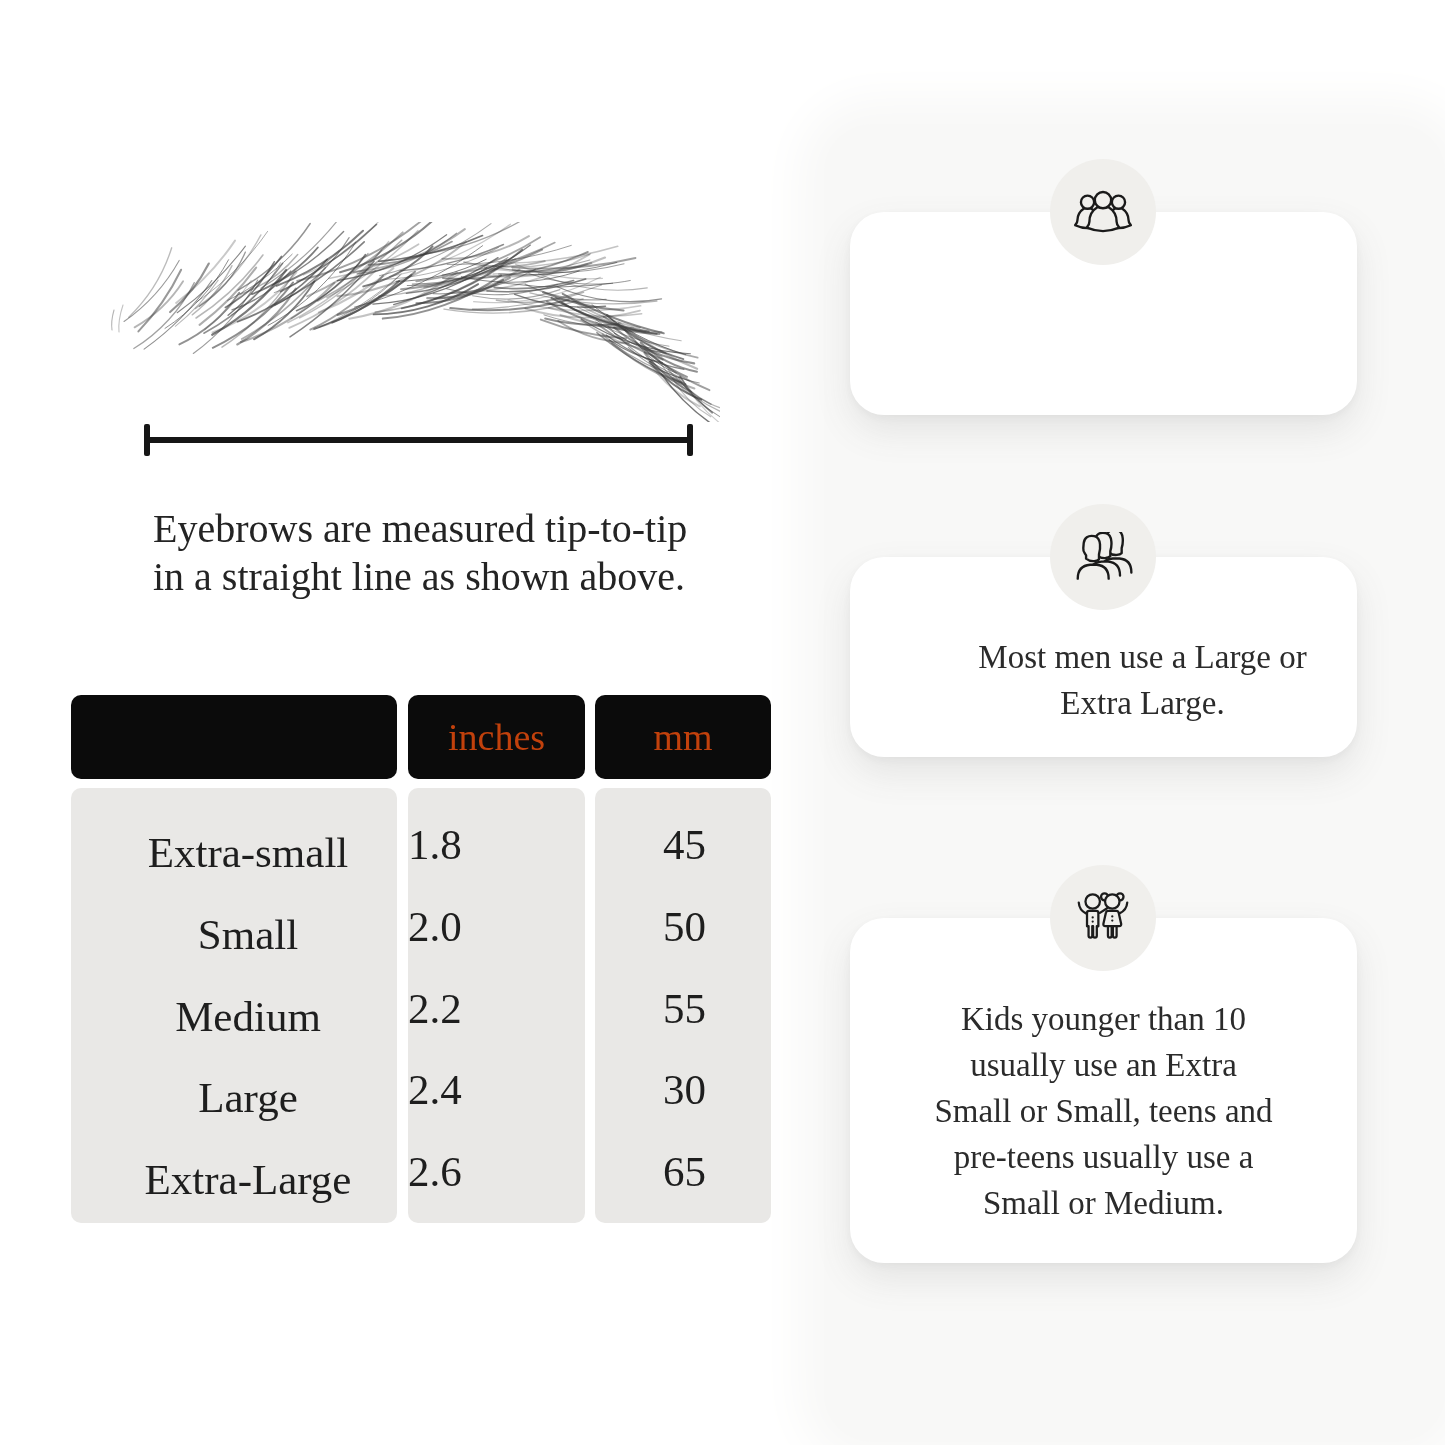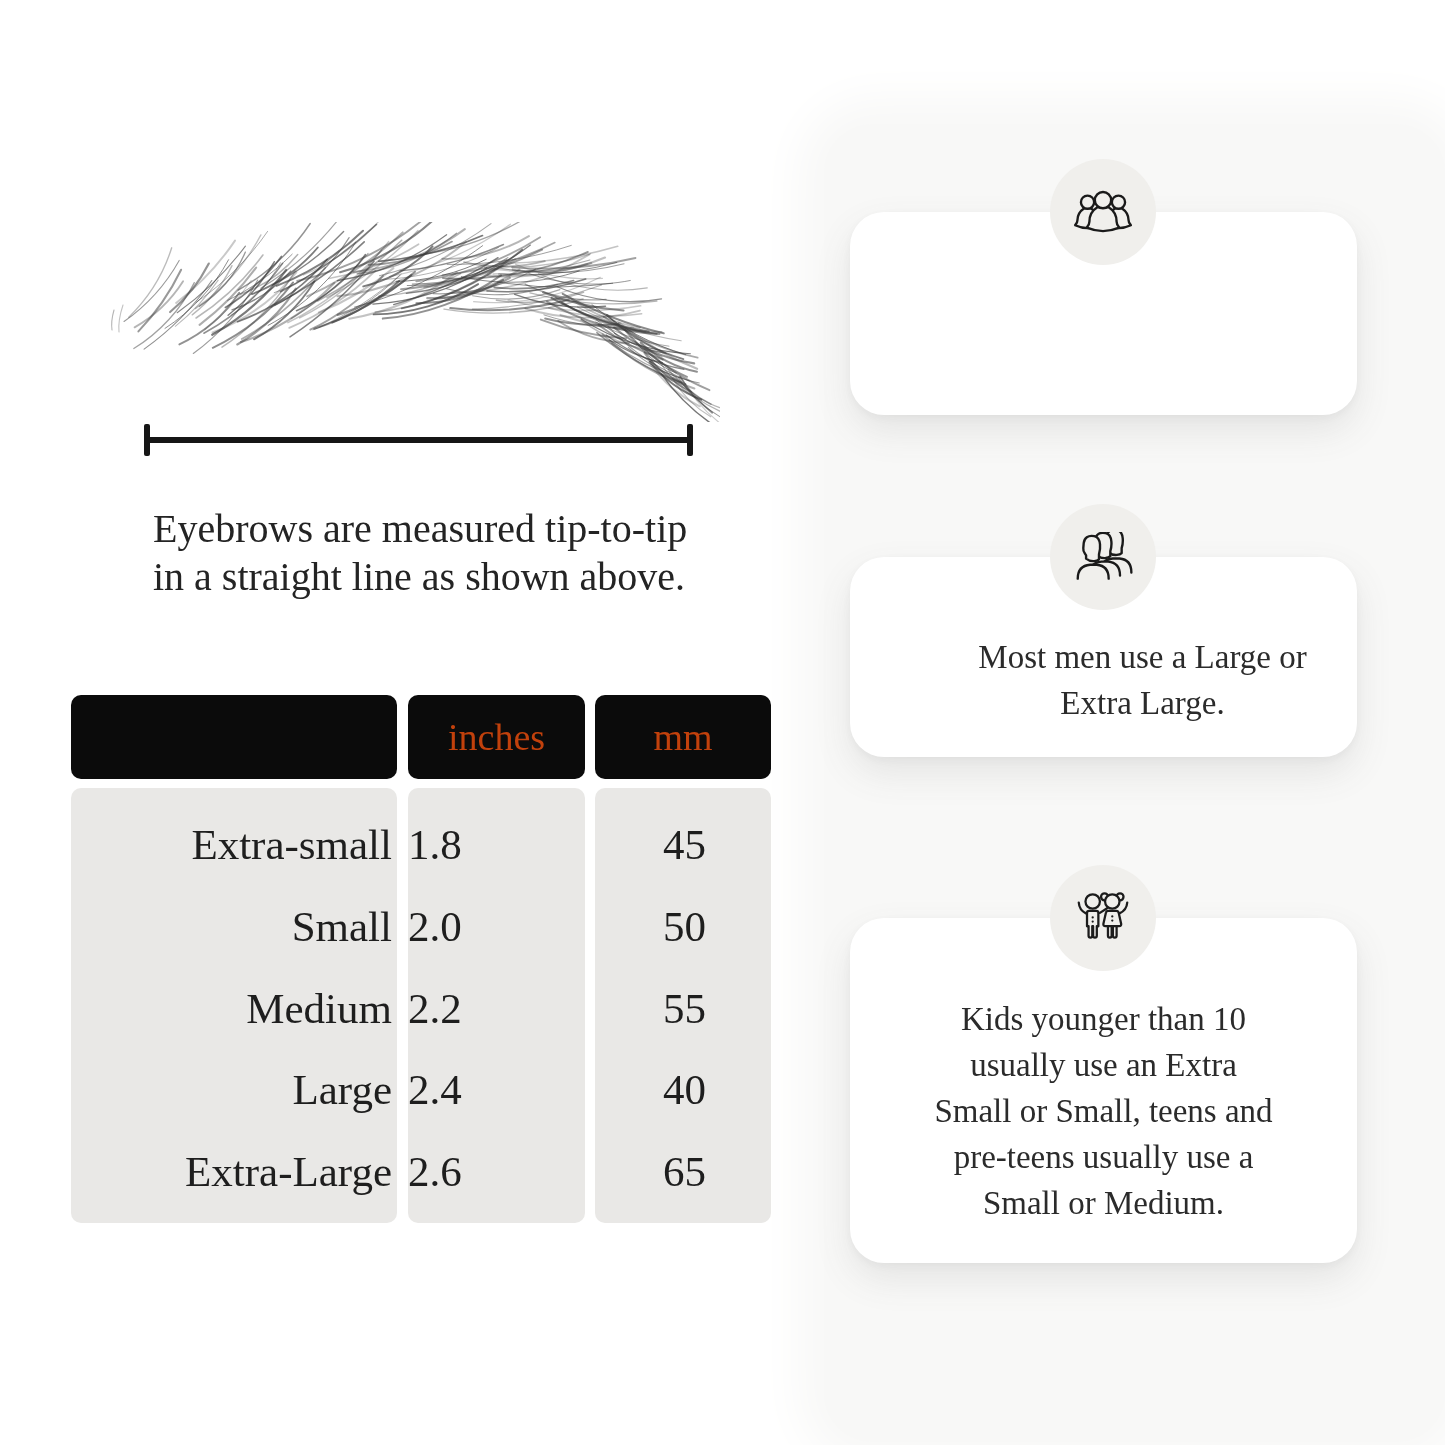--- a/index.html
+++ b/index.html
@@ -23,21 +23,21 @@
   .cap-l{left:144px;} .cap-r{left:687px;}
   
   .caption{left:132px;top:505px;width:640px;font-size:40px;line-height:48px;color:#242424;margin-left:21px;}
   
   .th{top:695px;height:84px;background:#0b0b0b;border-radius:10px;
       display:flex;align-items:center;justify-content:center;
       color:#c2410c;font-size:38px;}
   .tb{top:788px;height:435px;background:#e9e8e6;border-radius:10px;}
   .col1{left:71px;width:326px;} .col2{left:408px;width:177px;} .col3{left:595px;width:176px;}
   .rowtxt{height:62px;line-height:62px;font-size:43px;color:#1e1e1e;}
-  .rlabel{left:132px;width:260px;text-align:right;}
+  .rlabel{left:118px;width:260px;text-align:center;margin-top:8px;}
   .rval2{left:408px;width:177px;}
   .rval3{left:595px;width:179px;text-align:center;}
   
   .card{
     left:850px;width:507px;background:#ffffff;border-radius:34px;
     box-shadow:0 16px 36px rgba(90,90,90,.12),0 3px 8px rgba(0,0,0,.04);
   }
   .card1{top:212px;height:203px;}
   .card2{top:557px;height:200px;}
   .card3{top:918px;height:345px;}
@@ -276,21 +276,21 @@
   <div class="abs rowtxt rlabel" style="top:896px">Small</div>
   <div class="abs rowtxt rval2" style="top:896px">2.0</div>
   <div class="abs rowtxt rval3" style="top:896px">50</div>
 
   <div class="abs rowtxt rlabel" style="top:978px">Medium</div>
   <div class="abs rowtxt rval2" style="top:978px">2.2</div>
   <div class="abs rowtxt rval3" style="top:978px">55</div>
 
   <div class="abs rowtxt rlabel" style="top:1059px">Large</div>
   <div class="abs rowtxt rval2" style="top:1059px">2.4</div>
-  <div class="abs rowtxt rval3" style="top:1059px">40</div>
+  <div class="abs rowtxt rval3" style="top:1059px">30</div>
 
   <div class="abs rowtxt rlabel" style="top:1141px">Extra-Large</div>
   <div class="abs rowtxt rval2" style="top:1141px">2.6</div>
   <div class="abs rowtxt rval3" style="top:1141px">65</div>
 
   <div class="abs card card1"></div>
   <div class="abs card card2"></div>
   <div class="abs card card3"></div>
 
   <div class="abs icircle ic1">

